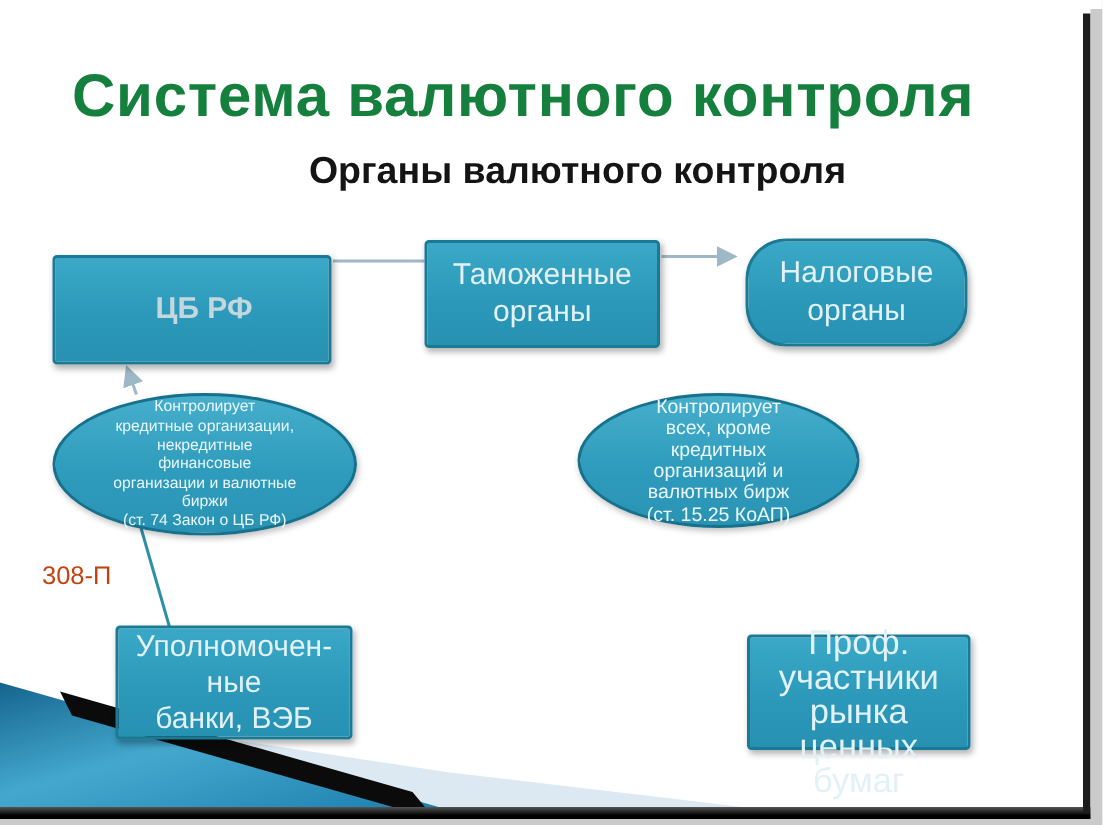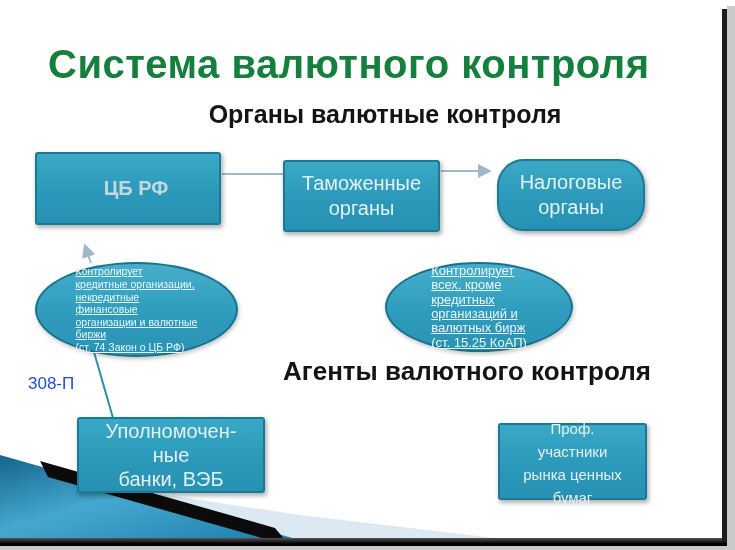--- a/index.html
+++ b/index.html
@@ -16,46 +16,45 @@
   }
   .organs-heading{
     position:absolute;left:385px;top:100px;transform:translateX(-50%);
     font-size:25px;color:#141414;white-space:nowrap;font-weight:600;
   }
   .agents-heading{
     position:absolute;left:467px;top:356px;transform:translateX(-50%);
     font-size:26px;color:#141414;white-space:nowrap;font-weight:600;
   }
   .reg-label{
-    position:absolute;left:28px;top:374px;font-size:17px;color:#1d4ed8;
+    position:absolute;left:28px;top:374px;font-size:17px;color:#c2410c;
   }
   
   .node{
     position:absolute;display:flex;align-items:center;justify-content:center;
     text-align:center;white-space:pre-line;
     background:linear-gradient(180deg,#3aa8c6 0%,#2c99ba 55%,#2791b2 100%);
     border:2px solid #1a7a96;border-radius:3px;
     box-shadow:1.5px 2.5px 4px rgba(0,0,0,.3);
     color:#e2f1f6;font-size:20px;line-height:25px;z-index:3;box-sizing:border-box;
   }
-  .node-cb{left:35px;top:152px;width:186px;height:73px;color:#c3d7de;font-weight:bold;padding-left:16px;}
+  .node-cb{left:35px;top:170px;width:186px;height:73px;color:#c3d7de;font-weight:bold;padding-left:16px;}
   .node-customs{left:283px;top:160px;width:157px;height:72px;text-align:center;}
   .node-tax{left:497px;top:159px;width:148px;height:72px;border-radius:27px;}
-  .node-banks{left:77px;top:417px;width:188px;height:76px;line-height:24px;}
+  .node-banks{left:77px;top:417px;width:158px;height:76px;line-height:24px;}
   .node-securities{left:498px;top:423px;width:149px;height:77px;
-    font-size:15px;line-height:23px;align-items:flex-start;}
+    font-size:23px;line-height:23px;align-items:flex-start;}
   .node-securities .node-label{margin-top:-8px;}
   
   .callout{
     position:absolute;display:flex;align-items:center;justify-content:center;
-    text-align:left;white-space:pre-line;border-radius:50%;
+    text-align:center;white-space:pre-line;border-radius:50%;
     background:linear-gradient(180deg,#46aecb 0%,#2f9cbd 55%,#2a93b4 100%);
     border:2.5px solid #17718c;color:#eaf6fa;z-index:3;box-sizing:border-box;
     box-shadow:1px 2px 4px rgba(0,0,0,.25);
-    text-decoration:underline;
   }
   .callout-left{left:35px;top:262px;width:203px;height:95px;
     font-size:10.5px;line-height:12.6px;}
   .callout-right{left:385px;top:262px;width:188px;height:90px;
     font-size:13px;line-height:14.4px;}
   
   .overlay,.deco{position:absolute;left:0;top:0;width:735px;height:550px;pointer-events:none;}
   .deco{z-index:1;}
   .overlay{z-index:2;}
   .overlay line{stroke:#9fb8c8;stroke-width:2;}
@@ -94,22 +93,21 @@
         <path d="M0,0 L10,5 L0,10 z" fill="#9fb8c8"></path>
       </marker>
     </defs>
     <line x1="222" y1="174" x2="283" y2="174"></line>
     <line x1="441" y1="171" x2="489" y2="171" marker-end="url(#arr)"></line>
     <line x1="91" y1="263" x2="85" y2="246" marker-end="url(#arr)"></line>
     <line class="teal-line" x1="94" y1="352" x2="113" y2="418"></line>
   </svg>
 
   <div class="slide-title">Система валютного контроля</div>
-  <div class="organs-heading">Органы валютные контроля</div>
-  <div class="agents-heading">Агенты валютного контроля</div>
+  <div class="organs-heading">Органы валютного контроля</div>
   <div class="reg-label">308-П</div>
 
   <div class="node node-cb">
     <span class="node-label">ЦБ РФ</span>
   </div>
   <div class="node node-customs">
     <span class="node-label">Таможенные
 органы</span>
   </div>
   <div class="node node-tax">

